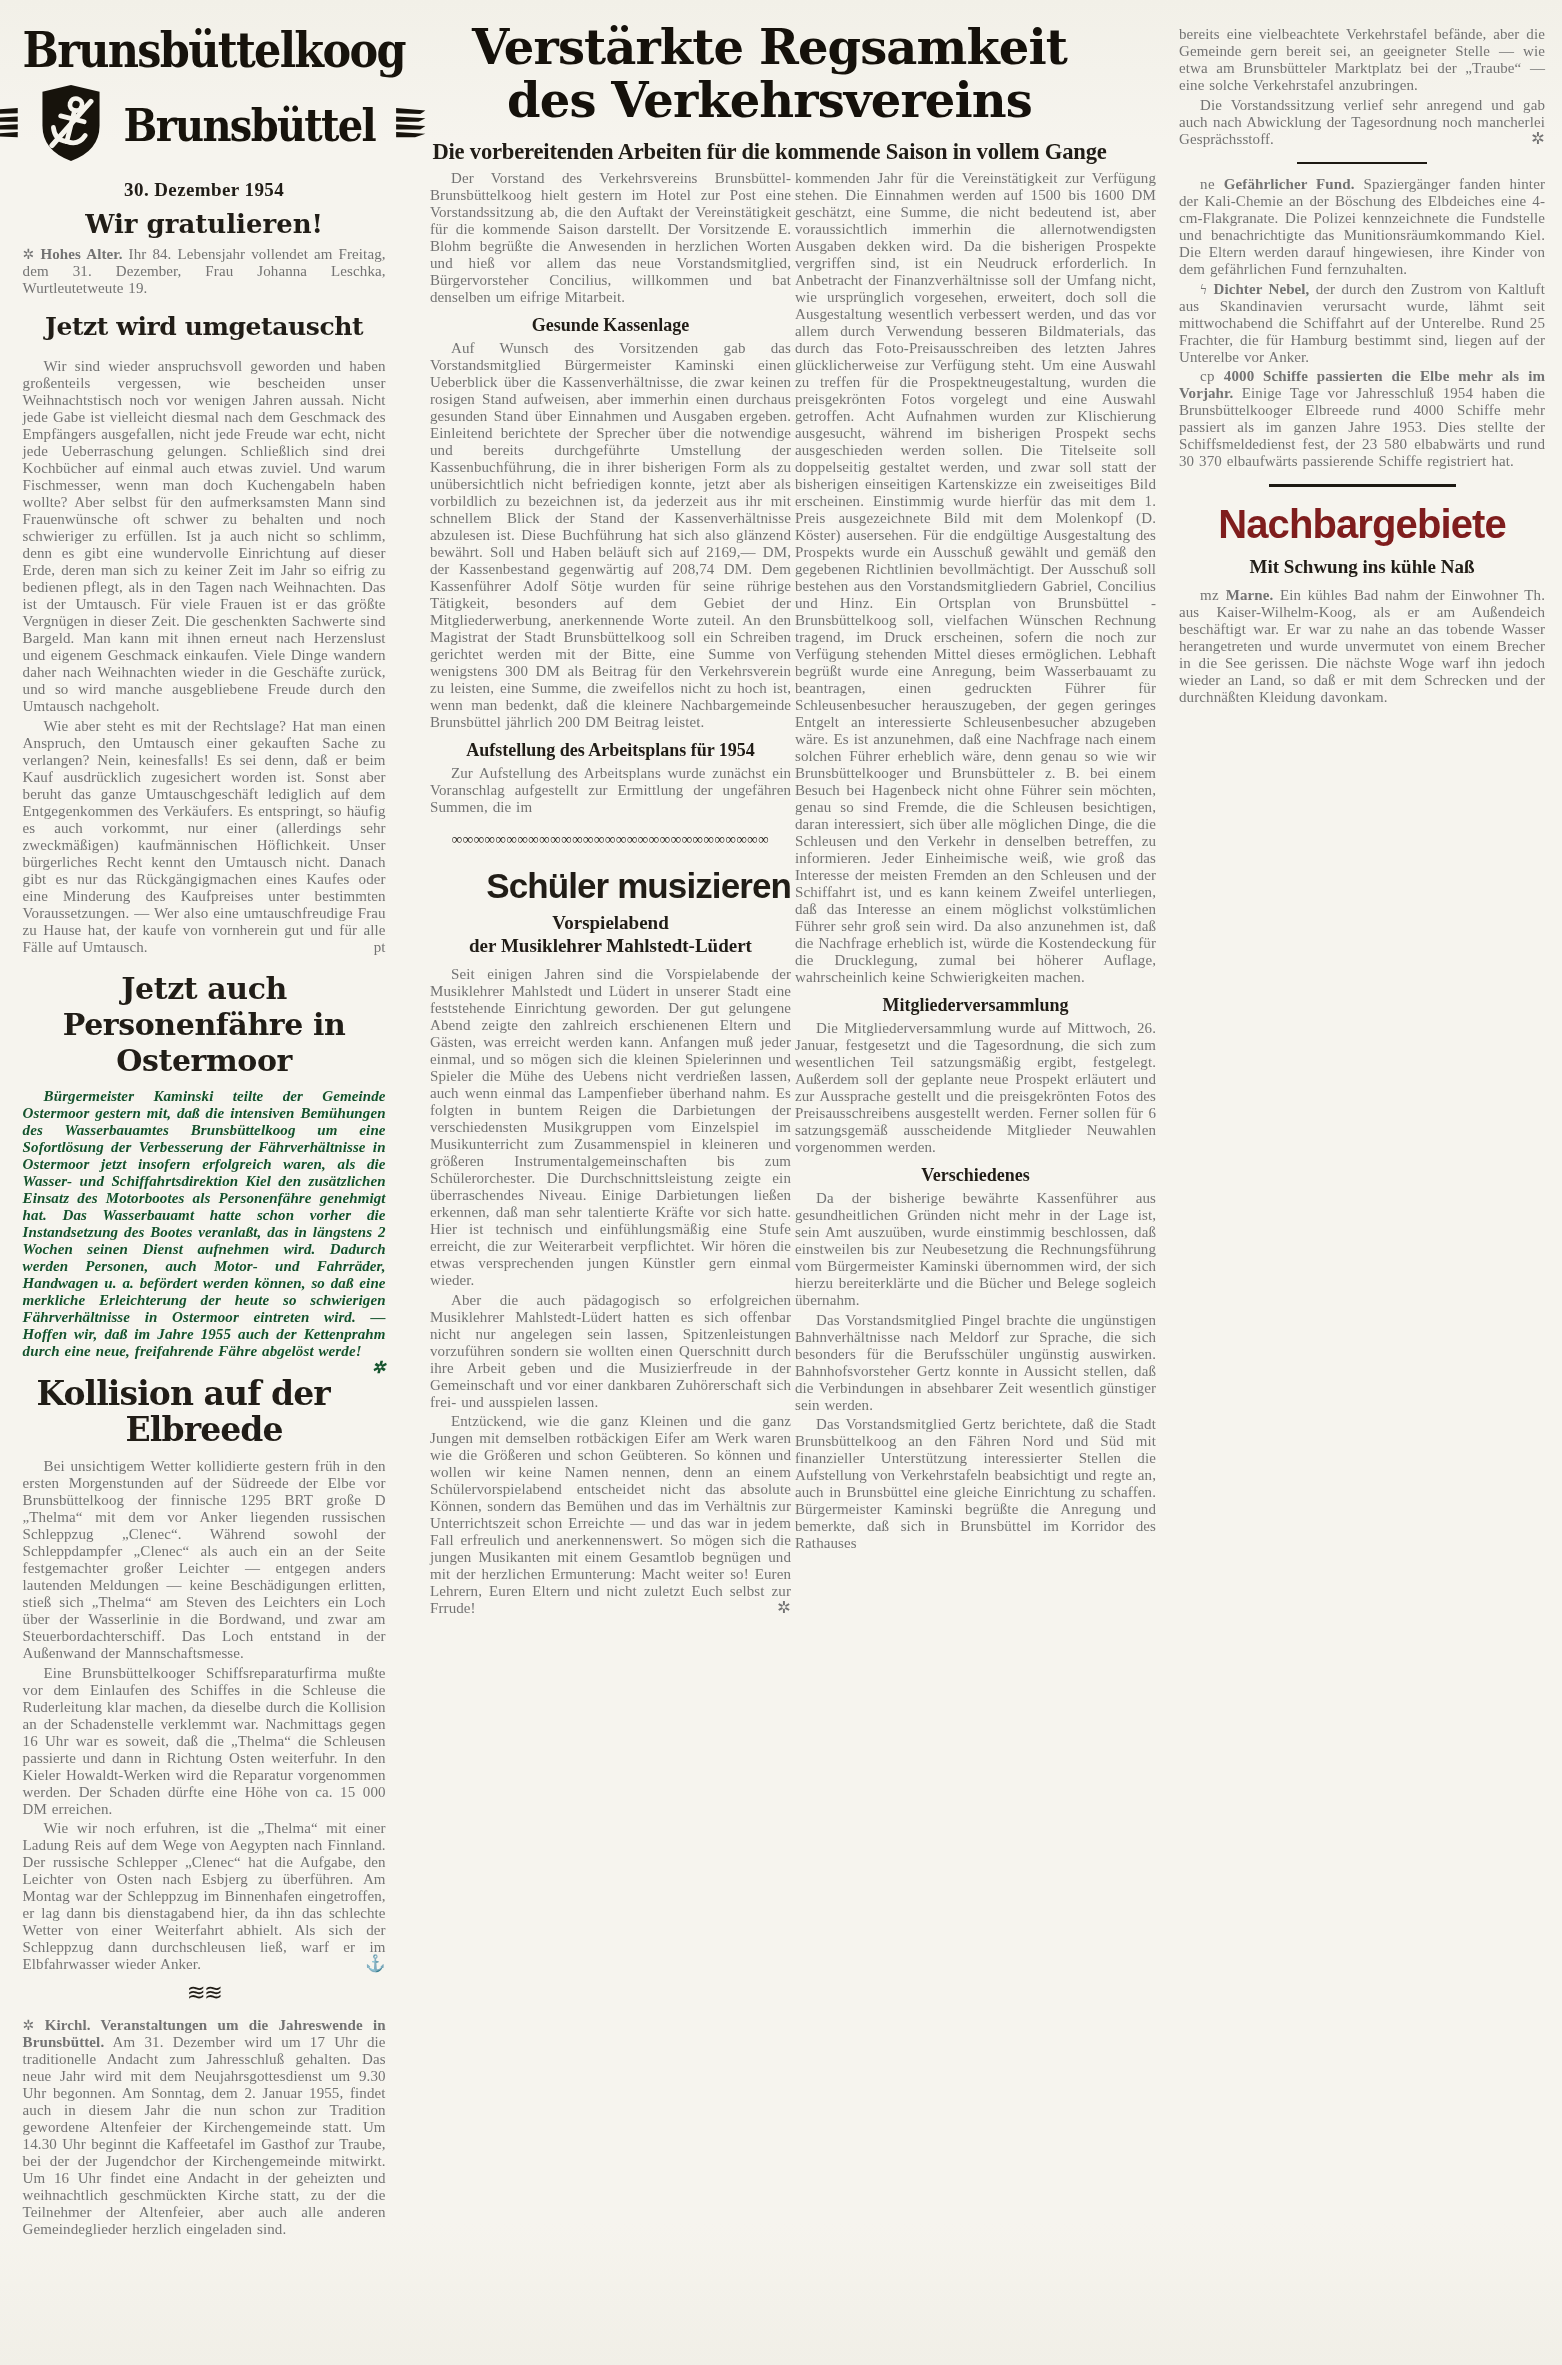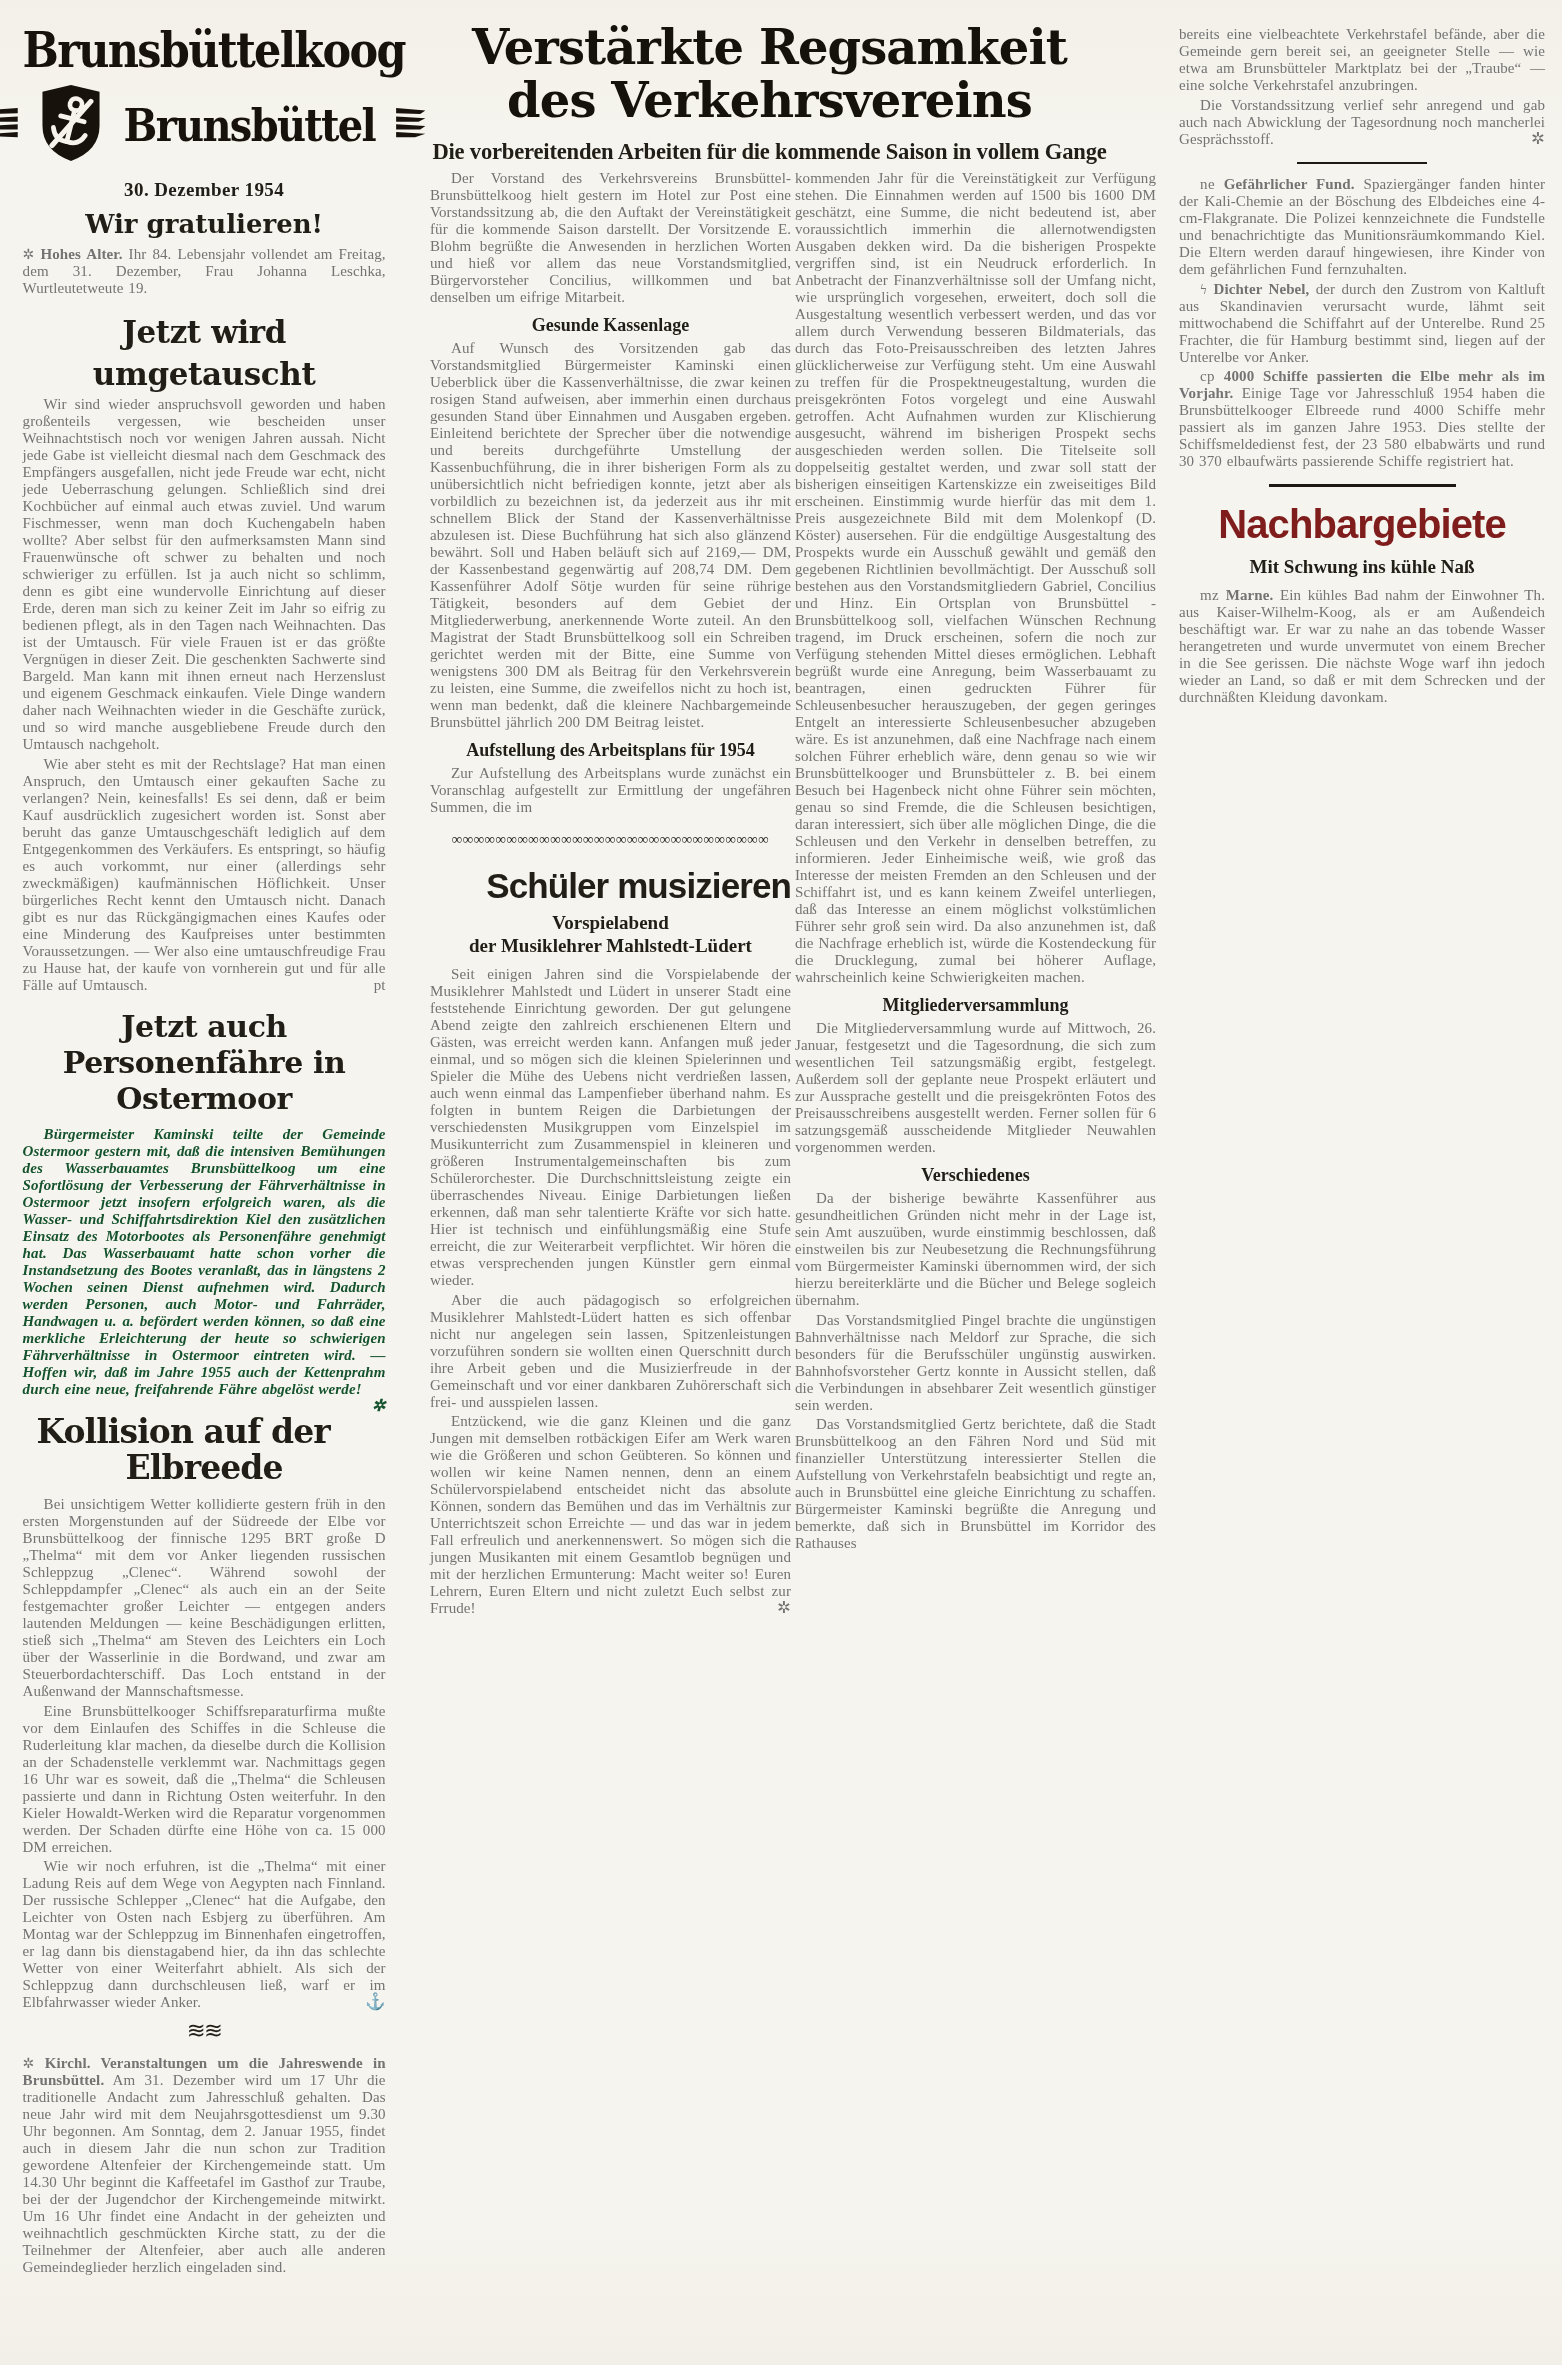--- a/index.html
+++ b/index.html
@@ -35,21 +35,21 @@
     letter-spacing:-1.7px;color:#17130c;transform:scaleY(1.12);transform-origin:top center;white-space:nowrap;
   }
   .mast-row{display:flex;align-items:center;justify-content:center;margin-top:12px;gap:21px;}
   .mast-bottom{
     font-family:"DejaVu Serif", serif;font-weight:bold;font-size:40px;line-height:43px;
     letter-spacing:-1.7px;color:#17130c;transform:scaleY(1.1);white-space:nowrap;
   }
   .dateline{font-weight:bold;font-size:19px;text-align:center;margin-top:12px;letter-spacing:0.4px;}
 
   .h-grat{font-family:"DejaVu Serif",serif;font-weight:bold;font-size:26px;line-height:29.5px;text-align:center;margin:8.7px 0 7px;}
-  .h-umtausch{font-family:"DejaVu Serif",serif;font-weight:bold;font-size:31px;line-height:42px;text-align:center;margin:14px 0 1px;letter-spacing:-0.4px;}
+  .h-umtausch{font-family:"DejaVu Serif",serif;font-weight:bold;font-size:25px;line-height:32px;text-align:center;margin:14px 0 15px;letter-spacing:-0.4px;}
   .h-faehre{font-family:"DejaVu Serif",serif;font-weight:bold;font-size:30px;line-height:36px;text-align:center;margin:15.6px 0 8.7px;letter-spacing:-0.4px;}
   .h-kollision{font-family:"DejaVu Serif",serif;font-weight:bold;font-size:33px;line-height:36px;text-align:center;margin:15.6px 0 10.4px;letter-spacing:-0.9px;}
   .h-main{font-family:"DejaVu Serif",serif;font-weight:bold;font-size:48px;line-height:53px;letter-spacing:-0.9px;color:#15110b;margin:0;}
   .h-sub{font-family:"Liberation Serif",serif;font-weight:bold;font-size:22.6px;margin-top:12px;letter-spacing:-0.2px;white-space:nowrap;}
   .h3{font-weight:bold;font-size:18px;line-height:21px;text-align:center;margin:8.7px 0 4.3px;}
   .h-schueler{font-family:Liberation Sans, sans-serif;font-weight:bold;font-size:35px;line-height:38px;text-align:right;margin:21px 0 7px;letter-spacing:-0.9px;}
   .h-vorspiel{font-weight:bold;font-size:19px;line-height:22.6px;text-align:center;margin:0;}
   .h-nachbar{font-family:"Liberation Sans",sans-serif;font-weight:bold;font-size:40px;line-height:43px;text-align:center;margin:15.6px 0 10.4px;letter-spacing:-0.9px;color:#7f1d1d;}
   .h-schwung{font-weight:bold;font-size:19px;text-align:center;margin:0 0 8.7px;}
 

